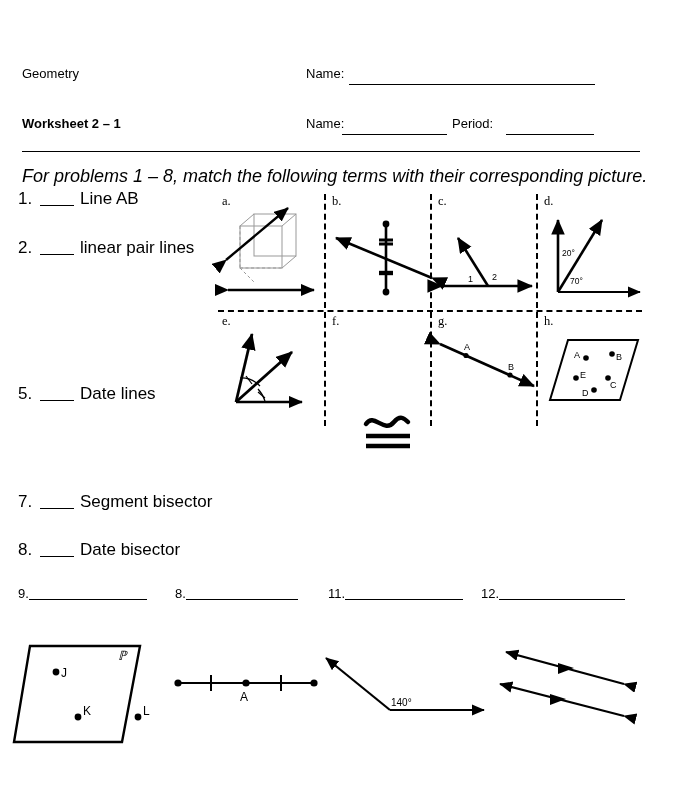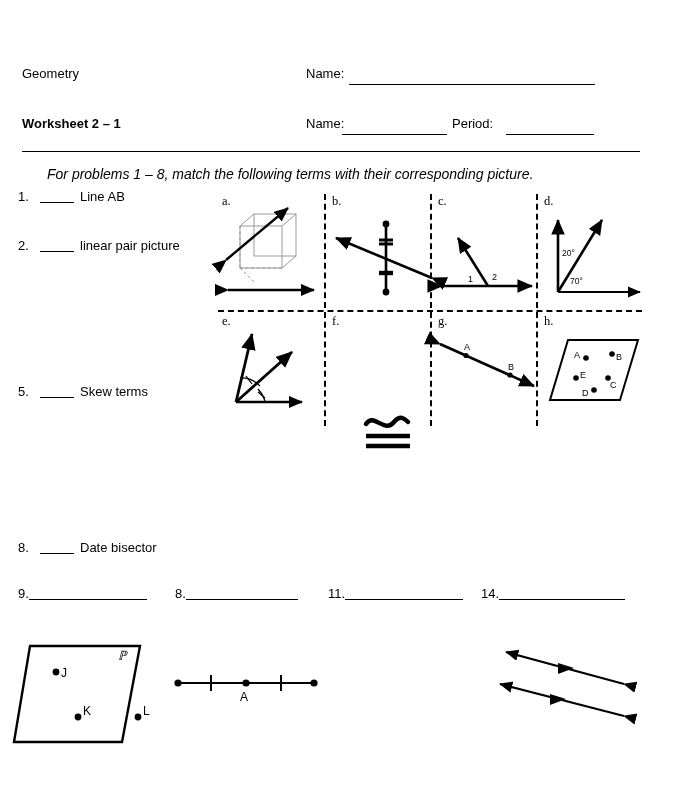--- a/index.html
+++ b/index.html
@@ -68,30 +68,29 @@
   }
   .hdr-divider {
     position: absolute;
     left: 22px; top: 145px;
     width: 618px; height: 0;
     border-bottom: 1.3px solid #000;
   }
   .instructions {
     position: absolute;
     left: 22px; top: 160px;
-    font-size: 14px;
+    font-size: 18px;
     font-style: italic;
-    margin-left: 25px;
   }
 
   
   .match-item {
     position: absolute;
     left: 18px;
-    font-size: 13px;
+    font-size: 17px;
     white-space: nowrap;
   }
   .match-num {
     display: inline-block;
     width: 22px;
   }
   .match-blank {
     display: inline-block;
     width: 34px;
     border-bottom: 1.3px solid #000;
@@ -176,40 +175,43 @@
   <div class="hdr-period-rule"></div>
 
   <div class="hdr-divider"></div>
 
   <div class="instructions">For problems 1 – 8, match the following terms with their corresponding picture.</div>
 
   <div class="match-item" style="top:183px">
     <span class="match-num">1.</span><span class="match-blank"></span><span>Line AB</span>
   </div>
   <div class="match-item" style="top:232px">
-    <span class="match-num">2.</span><span class="match-blank"></span><span>linear pair picture</span>
+    <span class="match-num">2.</span><span class="match-blank"></span><span>linear pair lines</span>
   </div>
   <div class="match-item" style="top:378px">
-    <span class="match-num">5.</span><span class="match-blank"></span><span>Skew terms</span>
+    <span class="match-num">5.</span><span class="match-blank"></span><span>Date lines</span>
+  </div>
+  <div class="match-item" style="top:486px">
+    <span class="match-num">7.</span><span class="match-blank"></span><span>Segment bisector</span>
   </div>
   <div class="match-item" style="top:534px">
     <span class="match-num">8.</span><span class="match-blank"></span><span>Date bisector</span>
   </div>
 
   <div class="ans-item" style="left:18px">
     <span>9.</span><span class="ans-blank" style="width:118px"></span>
   </div>
   <div class="ans-item" style="left:175px">
     <span>8.</span><span class="ans-blank" style="width:112px"></span>
   </div>
   <div class="ans-item" style="left:328px">
     <span>11.</span><span class="ans-blank" style="width:118px"></span>
   </div>
   <div class="ans-item" style="left:481px">
-    <span>14.</span><span class="ans-blank" style="width:126px"></span>
+    <span>12.</span><span class="ans-blank" style="width:126px"></span>
   </div>
 
   <div class="grid">
 
     <div class="vline" style="left:106px"></div>
     <div class="vline" style="left:212px"></div>
     <div class="vline" style="left:318px"></div>
     <div class="hline" style="top:116px"></div>
 
     <div class="grid-cell" style="left:0px; top:0px">
@@ -385,20 +387,32 @@
       <line x1="10" y1="22" x2="146" y2="22" stroke="#000" stroke-width="2.2"></line>
       <circle cx="10" cy="22" r="3.6" fill="#000"></circle>
       <circle cx="146" cy="22" r="3.6" fill="#000"></circle>
       <circle cx="78" cy="22" r="3.6" fill="#000"></circle>
       <line x1="43" y1="14" x2="43" y2="30" stroke="#000" stroke-width="2"></line>
       <line x1="113" y1="14" x2="113" y2="30" stroke="#000" stroke-width="2"></line>
       <text x="72" y="40" font-size="12">A</text>
     </svg>
   </div>
 
+  <div class="bot-fig" style="left:322px; top:632px">
+    <svg width="170" height="92" viewBox="0 0 170 92">
+      <defs>
+        <marker id="ar-11" markerWidth="7" markerHeight="7" refX="5.6" refY="2.6" orient="auto">
+          <path d="M0,0 L6,2.6 L0,5.2 z" fill="#000"></path>
+        </marker>
+      </defs>
+      <line x1="68" y1="72" x2="4" y2="20" stroke="#000" stroke-width="2.2" marker-end="url(#ar-11)"></line>
+      <line x1="68" y1="72" x2="162" y2="72" stroke="#000" stroke-width="2.2" marker-end="url(#ar-11)"></line>
+      <text x="69" y="68" font-size="10">140°</text>
+    </svg>
+  </div>
 
   <div class="bot-fig" style="left:484px; top:642px">
     <svg width="180" height="82" viewBox="0 0 180 82">
       <defs>
         <marker id="ar-12" markerWidth="7" markerHeight="7" refX="5.6" refY="2.6" orient="auto">
           <path d="M0,0 L6,2.6 L0,5.2 z" fill="#000"></path>
         </marker>
       </defs>
       <line x1="140" y1="36" x2="22" y2="4" stroke="#000" stroke-width="2.2" marker-start="url(#ar-12)" marker-end="url(#ar-12)"></line>
       <path d="M74,15 L90,20 L74,26 z" fill="#000"></path>

